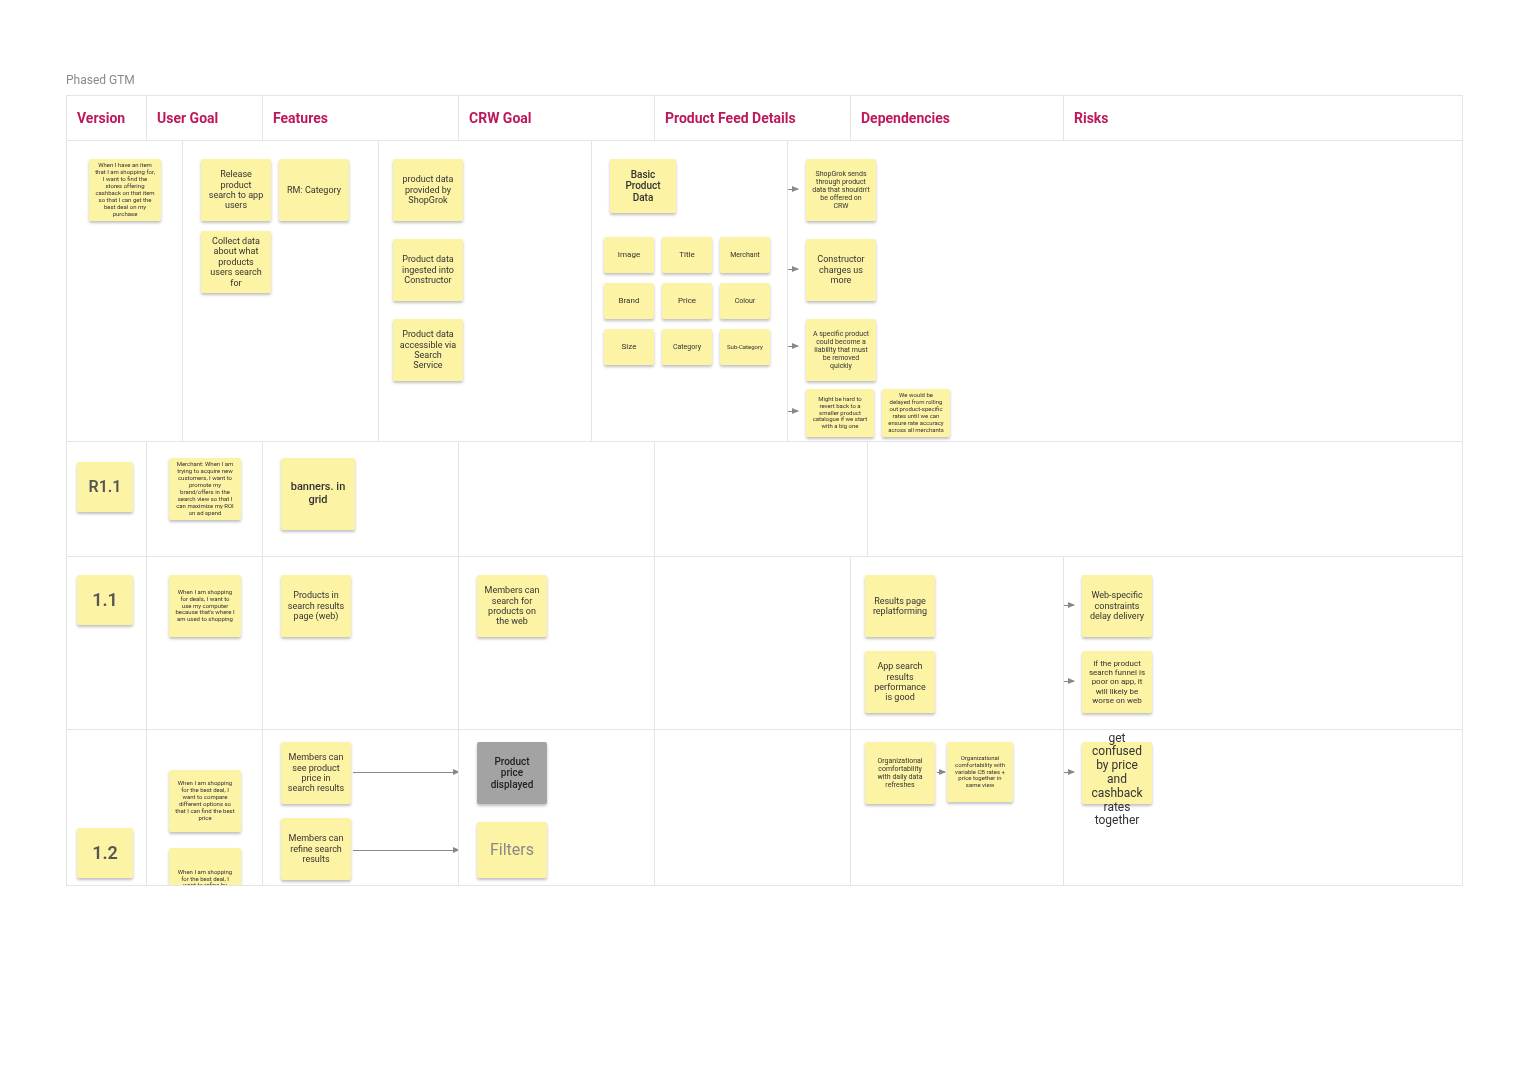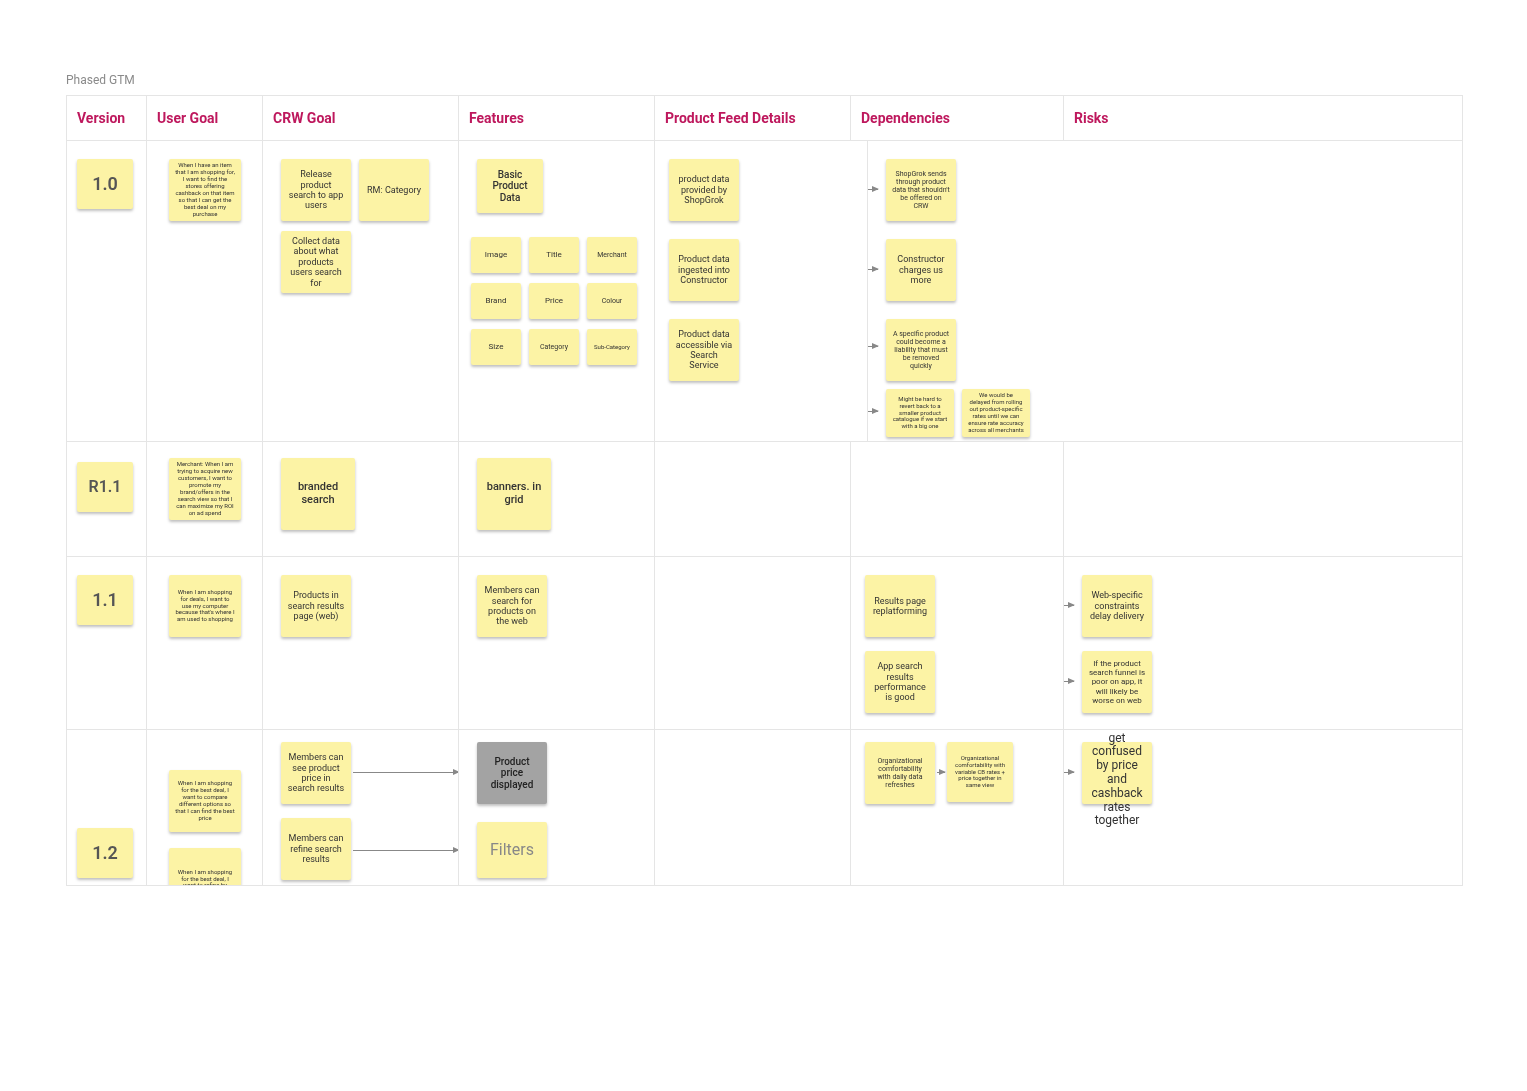--- a/index.html
+++ b/index.html
@@ -35,78 +35,72 @@
 <body>
 
 <div class="frame">
   <div class="title">Phased GTM</div>
 
   <div class="grid">
 
     <div class="row">
       <div class="cell c0 hdr">Version</div>
       <div class="cell c1 hdr">User Goal</div>
+      <div class="cell c3 hdr">Features</div>
       <div class="cell c2 hdr">CRW Goal</div>
-      <div class="cell c3 hdr">Features</div>
       <div class="cell c4 hdr">Product Feed Details</div>
       <div class="cell c5 hdr">Dependencies</div>
       <div class="cell c6 hdr">Risks</div>
     </div>
 
     <div class="row" style="height:300px">
-      <div class="cell c0">
-        <div class="note yellow shadow ver" style="left:10px;top:18px">1.0</div>
-      </div>
       <div class="cell c1">
         <div class="note yellow shadow sm" style="left:22px;top:18px;width:72px;height:62px">When I have an item that I am shopping for, I want to find the stores offering cashback on that item so that I can get the best deal on my purchase</div>
       </div>
       <div class="cell c2">
         <div class="note yellow shadow md" style="left:18px;top:18px">Release product search to app users</div>
         <div class="note yellow shadow md" style="left:96px;top:18px">RM: Category</div>
         <div class="note yellow shadow md" style="left:18px;top:90px">Collect data about what products users search for</div>
+      </div>
+      <div class="cell c5">
+        <div class="note yellow shadow md" style="left:14px;top:18px">product data provided by ShopGrok</div>
+        <div class="note yellow shadow md" style="left:14px;top:98px">Product data ingested into Constructor</div>
+        <div class="note yellow shadow md" style="left:14px;top:178px">Product data accessible via Search Service</div>
       </div>
       <div class="cell c4">
         <div class="note yellow shadow md" style="left:18px;top:18px;width:66px;height:54px;font-size:10px;font-weight:500">Basic Product Data</div>
         <div class="note yellow shadow" style="left:12px;top:96px;width:50px;height:36px;font-size:8px">Image</div>
         <div class="note yellow shadow" style="left:70px;top:96px;width:50px;height:36px;font-size:8px">Title</div>
         <div class="note yellow shadow" style="left:128px;top:96px;width:50px;height:36px;font-size:7px">Merchant</div>
         <div class="note yellow shadow" style="left:12px;top:142px;width:50px;height:36px;font-size:8px">Brand</div>
         <div class="note yellow shadow" style="left:70px;top:142px;width:50px;height:36px;font-size:8px">Price</div>
         <div class="note yellow shadow" style="left:128px;top:142px;width:50px;height:36px;font-size:7px">Colour</div>
         <div class="note yellow shadow" style="left:12px;top:188px;width:50px;height:36px;font-size:8px">Size</div>
         <div class="note yellow shadow" style="left:70px;top:188px;width:50px;height:36px;font-size:7px">Category</div>
         <div class="note yellow shadow" style="left:128px;top:188px;width:50px;height:36px;font-size:6px">Sub-Category</div>
-      </div>
-      <div class="cell c5">
-        <div class="note yellow shadow md" style="left:14px;top:18px">product data provided by ShopGrok</div>
-        <div class="note yellow shadow md" style="left:14px;top:98px">Product data ingested into Constructor</div>
-        <div class="note yellow shadow md" style="left:14px;top:178px">Product data accessible via Search Service</div>
       </div>
       <div class="cell c6">
         <div class="note yellow shadow md" style="left:18px;top:18px;font-size:7px">ShopGrok sends through product data that shouldn't be offered on CRW</div>
         <div class="note yellow shadow md" style="left:18px;top:98px">Constructor charges us more</div>
         <div class="note yellow shadow md" style="left:18px;top:178px;font-size:7px">A specific product could become a liability that must be removed quickly</div>
         <div class="note yellow shadow sm" style="left:18px;top:248px;width:68px;height:48px">Might be hard to revert back to a smaller product catalogue if we start with a big one</div>
         <div class="note yellow shadow sm" style="left:94px;top:248px;width:68px;height:48px">We would be delayed from rolling out product-specific rates until we can ensure rate accuracy across all merchants</div>
         <div class="arrow" style="left:-124px;top:48px;width:134px"></div>
         <div class="arrow" style="left:-124px;top:128px;width:134px"></div>
         <div class="arrow" style="left:-124px;top:205px;width:134px"></div>
         <div class="arrow" style="left:-124px;top:270px;width:134px"></div>
       </div>
     </div>
 
     <div class="row" style="height:114px">
       <div class="cell c0">
         <div class="note yellow shadow ver" style="left:10px;top:20px;font-size:16px">R1.1</div>
       </div>
       <div class="cell c1">
         <div class="note yellow shadow sm tiny" style="left:22px;top:16px;width:72px;height:62px">Merchant: When I am trying to acquire new customers, I want to promote my brand/offers in the search view so that I can maximize my ROI on ad spend</div>
-      </div>
-      <div class="cell c2">
-        <div class="note yellow shadow lg" style="left:18px;top:16px">branded search</div>
       </div>
       <div class="cell c3">
         <div class="note yellow shadow lg" style="left:18px;top:16px">banners. in grid</div>
       </div>
       <div class="cell c4"></div>
         <div class="cell c5"></div>
         <div class="cell c6"></div>
     </div>
 
     <div class="row" style="height:172px">

